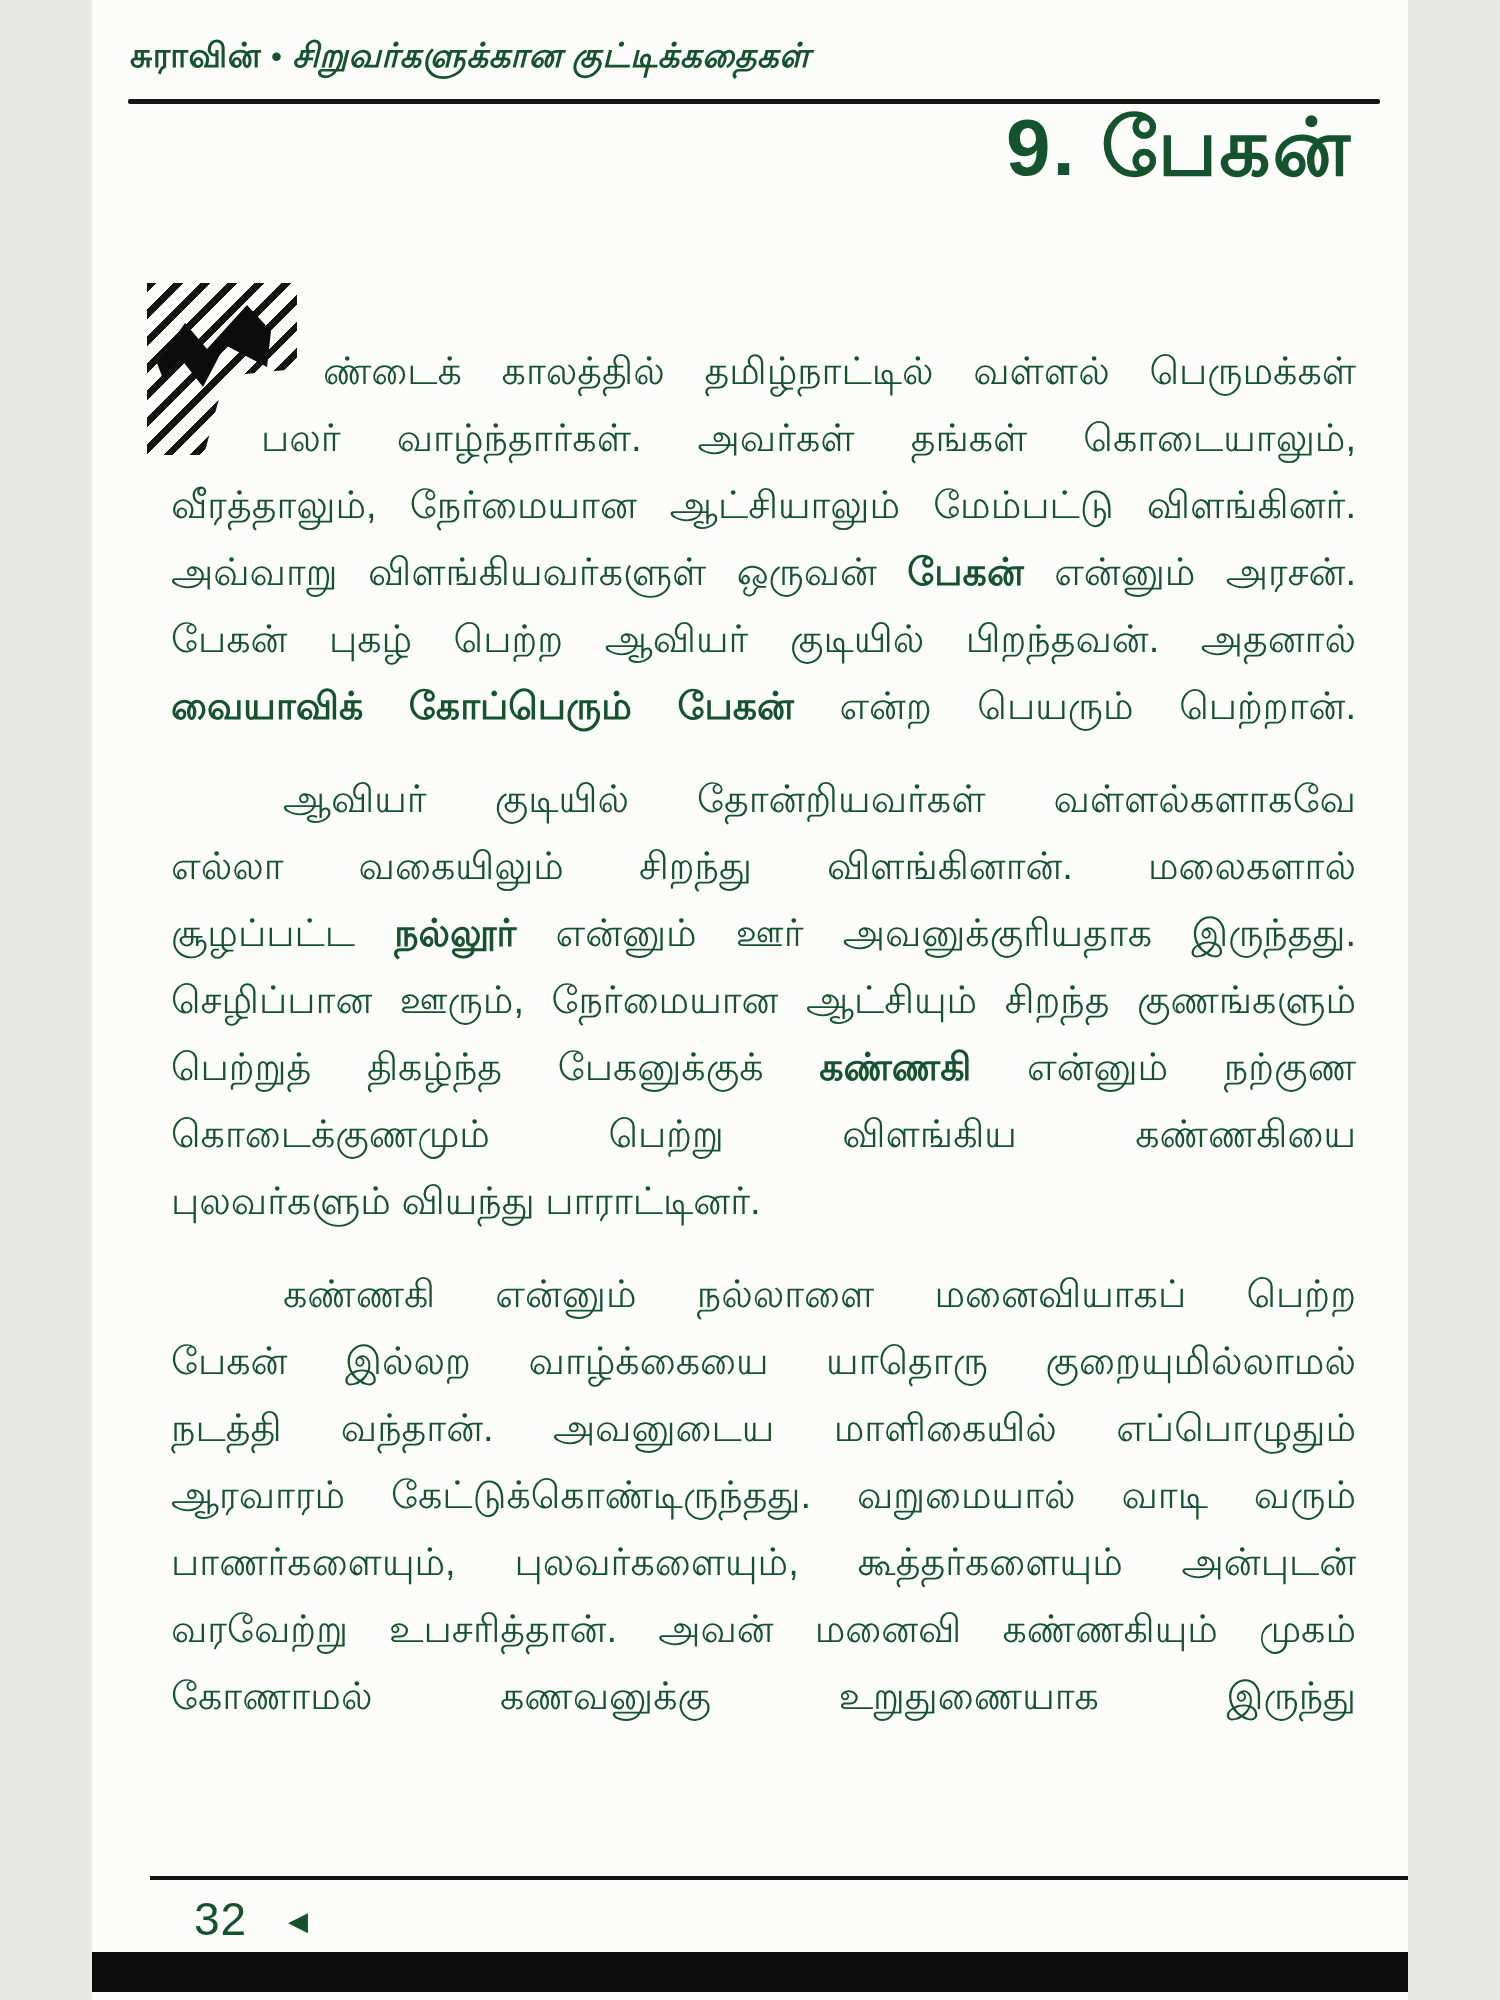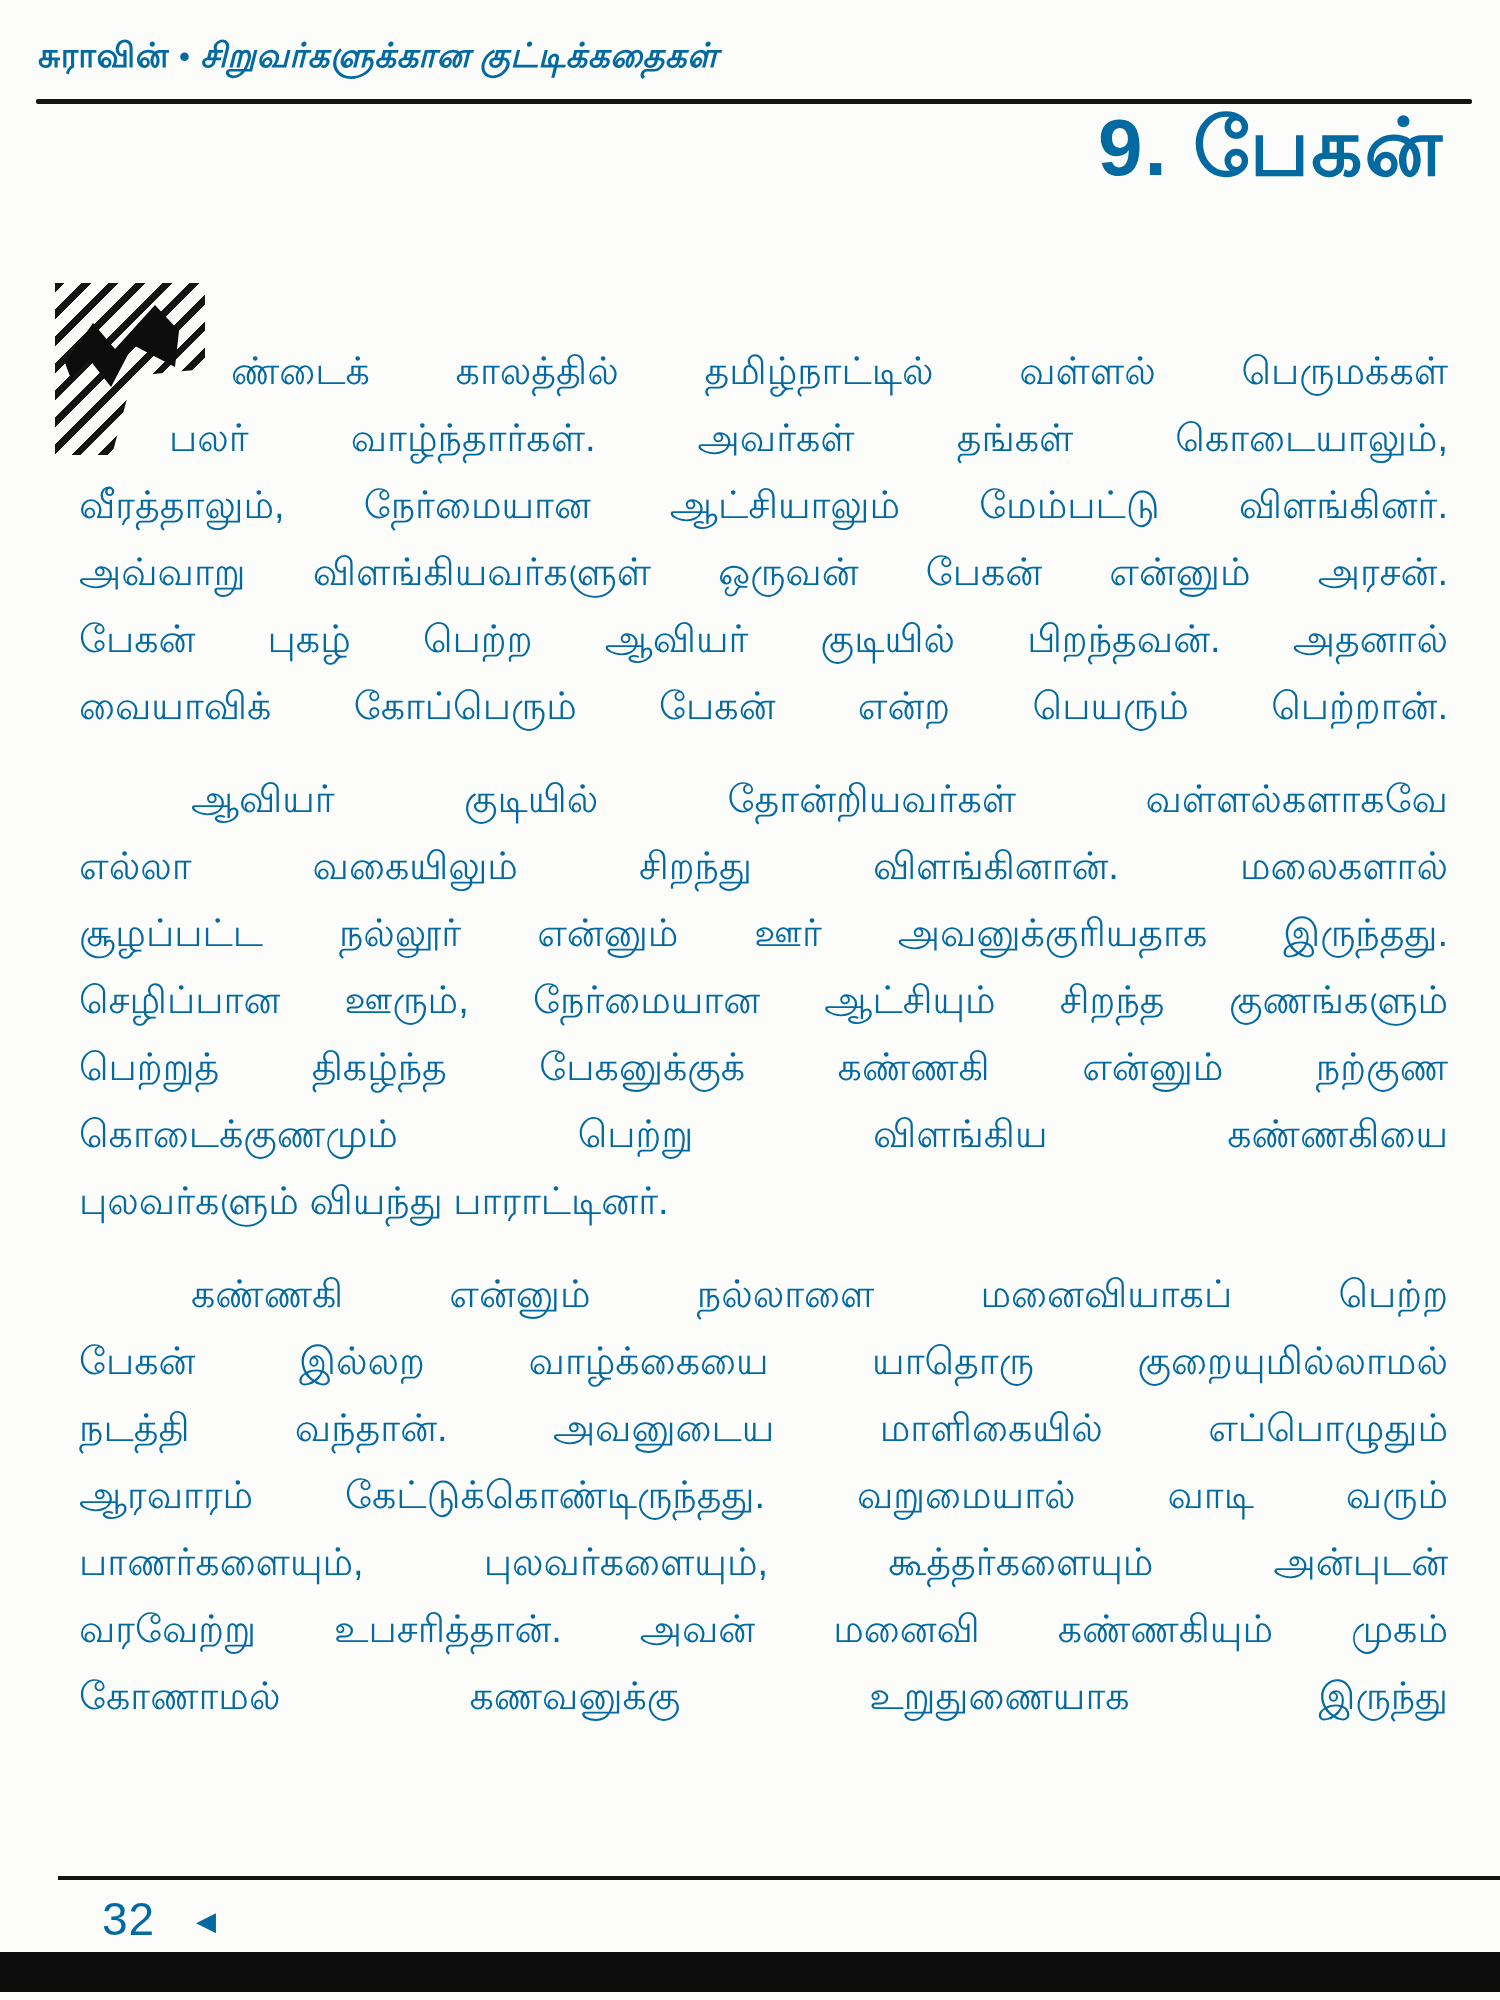--- a/index.html
+++ b/index.html
@@ -1,22 +1,22 @@
 <!DOCTYPE html>
 <html><head>
 <meta charset="utf-8">
 <style>
   html,body{margin:0;padding:0;}
   body{background:#e8e8e4;font-family:"Liberation Sans", sans-serif;}
   .page{
     position:relative;
-    width:1500px;height:2000px;
+    width:1316px;height:2000px;
     margin:0 auto;
     background:#fcfcfa;
-    color:#0369a1;
+    color:#14532d;
     overflow:hidden;
   }
   
   .hdr{
     position:absolute;left:38px;top:36px;right:40px;
     font-size:34px;font-weight:bold;letter-spacing:.5px;
     white-space:nowrap;
   }
   .hdr .author{font-style:normal;}
   .hdr .dot{font-size:30px;padding:0 10px;}
@@ -40,21 +40,21 @@
   .para + .para{margin-top:26px;}
   .line{
     height:67px;overflow:hidden;
     text-align:justify;text-align-last:justify;
     white-space:nowrap;
   }
   .line.line-end{text-align-last:left;}
   .line.indent{padding-left:112px;}
   .line.drop-1{margin-left:152px;}
   .line.drop-2{margin-left:90px;}
-  .b{font-weight:normal;}
+  .b{font-weight:bold;}
   
   .dropcap{
     position:absolute;left:0;top:-55px;width:150px;height:172px;
     pointer-events:none;
   }
   .dropcap .hatch{
     position:absolute;inset:0;
     background:repeating-linear-gradient(135deg,#141414 0 7px,transparent 7px 19px);
     clip-path:polygon(0 0,100% 0,100% 50%,52% 54%,38% 100%,0 100%);
   }

